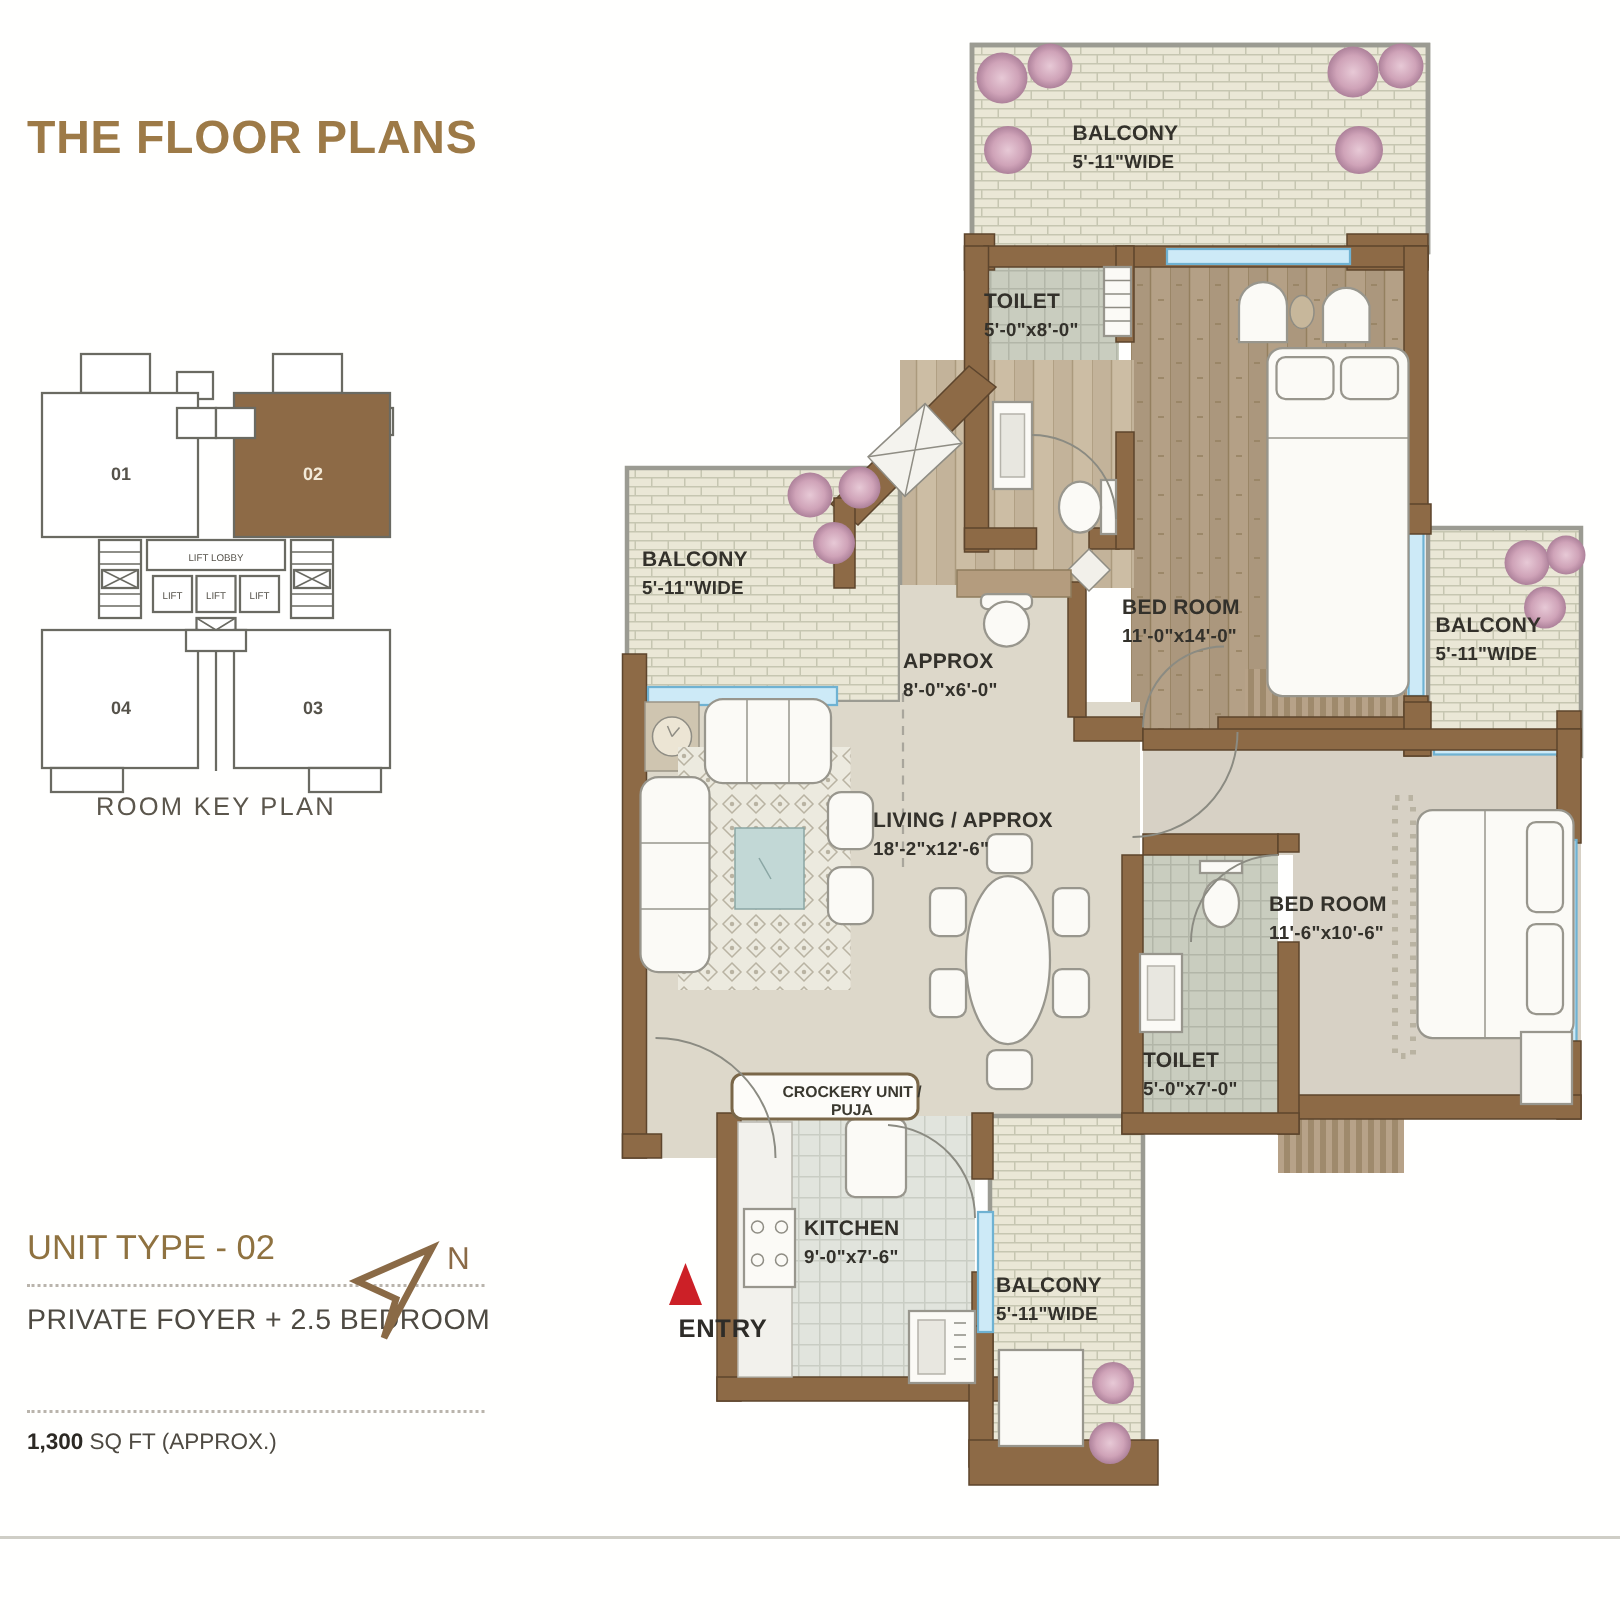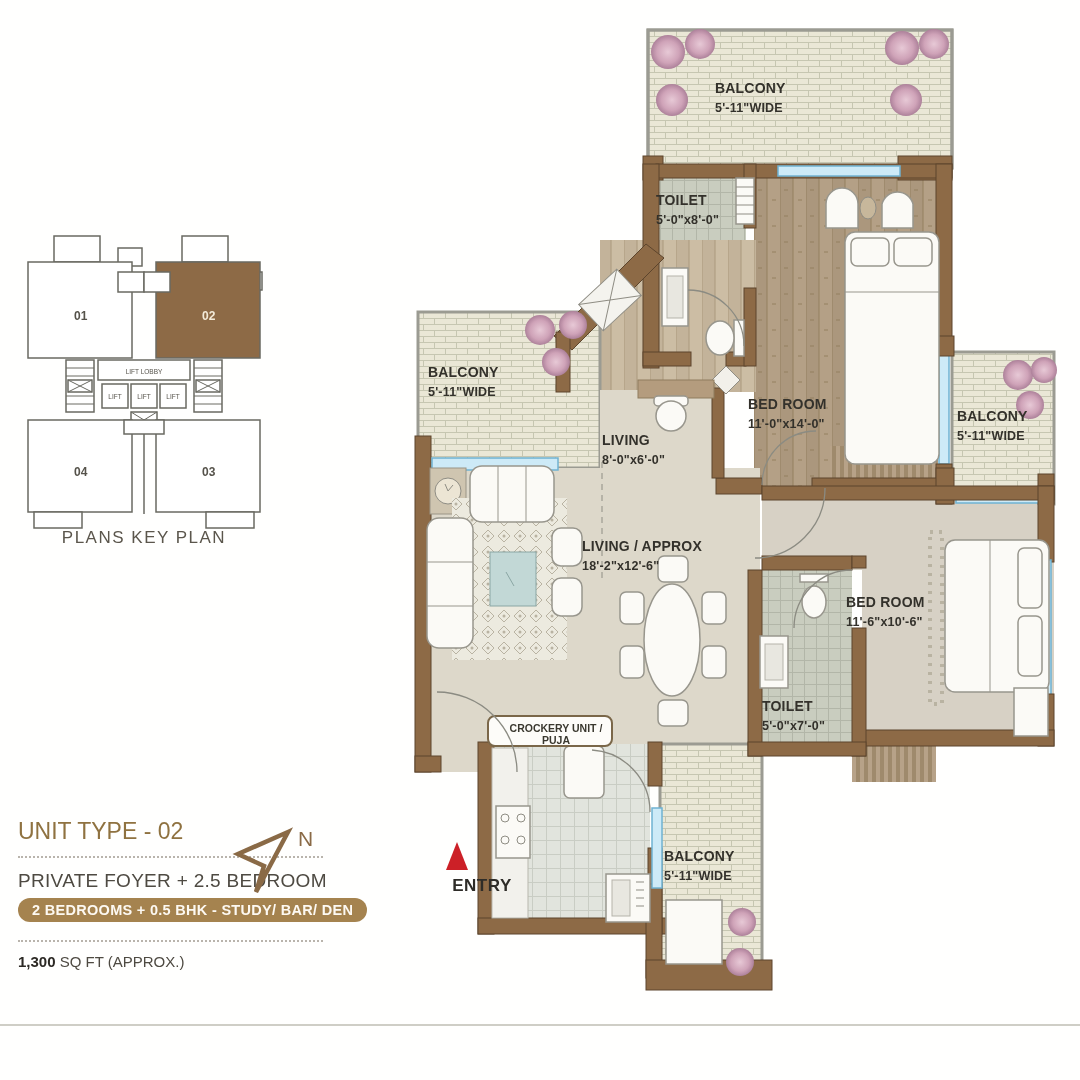--- a/index.html
+++ b/index.html
@@ -16,21 +16,21 @@
   .badge{position:absolute;left:18px;top:898px;height:24px;line-height:24px;padding:0 14px;
          background:#a5834f;border-radius:12px;color:#fdf9f2;font-size:14.5px;font-weight:bold;
          letter-spacing:.3px;}
   .area-line{position:absolute;left:18px;top:953px;font-size:15px;color:#4e4a42;}
   .area-line b{color:#2c2924;}
   .north{position:absolute;left:228px;top:824px;width:96px;height:74px;}
   
   .rl{position:absolute;color:#33312b;line-height:1.5;letter-spacing:.2px;}
   .rl .rn{font-size:14px;font-weight:bold;}
   .rl .rd{font-size:12.5px;font-weight:bold;}
-  .crockery-lbl{position:absolute;left:496px;top:722px;width:120px;text-align:center;
+  .crockery-lbl{position:absolute;left:508px;top:722px;width:120px;text-align:center;
                 font-size:10.5px;font-weight:bold;color:#3a382f;}
   .entry-lbl{position:absolute;left:444px;top:876px;width:76px;text-align:center;
              font-size:17px;font-weight:bold;color:#2e2c28;letter-spacing:.5px;}
   .entry-arrow{position:absolute;left:446px;top:842px;width:0;height:0;
              border-left:11px solid transparent;border-right:11px solid transparent;
              border-bottom:28px solid #cc2027;}
   .bottom-line{position:absolute;left:0;top:1024px;width:1080px;border-top:2px solid #cfcec6;}
   .plan-svg,.key-svg{position:absolute;}
   
   .wall{fill:#8d6a46;stroke:#5d452d;stroke-width:1;}
@@ -41,20 +41,21 @@
   .kp{fill:#ffffff;stroke:#6a6a62;stroke-width:1.5;}
   .kp-brown{fill:#8d6a46;stroke:#6a6a62;stroke-width:1.5;}
   .kp-txt{font-size:12px;font-weight:bold;fill:#55524a;}
   .kp-small{font-size:6.5px;fill:#55524a;}
 </style>
 </head>
 <body>
 
 <div class="canvas">
 
+  <div class="page-title">THE FLOOR PLANS</div>
 
   <svg class="key-svg" style="left:14px;top:184px;" width="260" height="350" viewBox="0 0 260 350">
     <g>
       <rect class="kp" x="40" y="52" width="46" height="26"></rect>
       <rect class="kp" x="104" y="64" width="24" height="18"></rect>
       <rect class="kp" x="14" y="78" width="104" height="96"></rect>
       <text class="kp-txt" x="60" y="136">01</text>
     </g>
     <g>
       <rect class="kp" x="168" y="52" width="46" height="26"></rect>
@@ -90,26 +91,25 @@
       <rect class="kp" x="20" y="328" width="48" height="16"></rect>
       <text class="kp-txt" x="60" y="292">04</text>
     </g>
     <g>
       <rect class="kp" x="142" y="236" width="104" height="92"></rect>
       <rect class="kp" x="192" y="328" width="48" height="16"></rect>
       <text class="kp-txt" x="188" y="292">03</text>
     </g>
     <rect class="kp" x="110" y="236" width="40" height="14"></rect>
   </svg>
-  <div class="keyplan-caption">PLANS KEY PLAN</div>
+  <div class="keyplan-caption">ROOM KEY PLAN</div>
 
   <div class="unit-type">UNIT TYPE - 02</div>
   <div class="dotted" style="top:856px;"></div>
   <div class="subtitle">PRIVATE FOYER + 2.5 BEDROOM</div>
-  <div class="badge">2 BEDROOMS + 0.5 BHK - STUDY/ BAR/ DEN</div>
   <div class="dotted" style="top:940px;"></div>
   <div class="area-line">
     <b>1,300</b><span> SQ FT (APPROX.)</span>
   </div>
 
   <svg class="north" viewBox="0 0 96 74">
     <path d="M60,8 L10,30 L36,42 L28,68 Z" fill="none" stroke="#8a6a46" stroke-width="4.5" stroke-linejoin="miter"></path>
     <text x="70" y="22" font-size="21" fill="#8a6a46">N</text>
   </svg>
 
@@ -337,35 +337,39 @@
   </div>
   <div class="rl" style="left:957px;top:406px;width:94px;">
     <div class="rn">BALCONY</div>
     <div class="rd">5'-11"WIDE</div>
   </div>
   <div class="rl" style="left:428px;top:362px;width:164px;">
     <div class="rn">BALCONY</div>
     <div class="rd">5'-11"WIDE</div>
   </div>
   <div class="rl" style="left:602px;top:430px;width:112px;">
-    <div class="rn">LIVING</div>
+    <div class="rn">APPROX</div>
     <div class="rd">8'-0"x6'-0"</div>
   </div>
   <div class="rl" style="left:582px;top:536px;width:168px;">
     <div class="rn">LIVING / APPROX</div>
     <div class="rd">18'-2"x12'-6"</div>
   </div>
   <div class="rl" style="left:846px;top:592px;width:124px;">
     <div class="rn">BED ROOM</div>
     <div class="rd">11'-6"x10'-6"</div>
   </div>
   <div class="rl" style="left:762px;top:696px;width:92px;">
     <div class="rn">TOILET</div>
     <div class="rd">5'-0"x7'-0"</div>
   </div>
+  <div class="rl" style="left:536px;top:808px;width:120px;">
+    <div class="rn">KITCHEN</div>
+    <div class="rd">9'-0"x7'-6"</div>
+  </div>
   <div class="rl" style="left:664px;top:846px;width:96px;">
     <div class="rn">BALCONY</div>
     <div class="rd">5'-11"WIDE</div>
   </div>
 
   <div class="crockery-lbl">CROCKERY UNIT / PUJA</div>
 
   <div class="entry-arrow"></div>
   <div class="entry-lbl">ENTRY</div>
 

